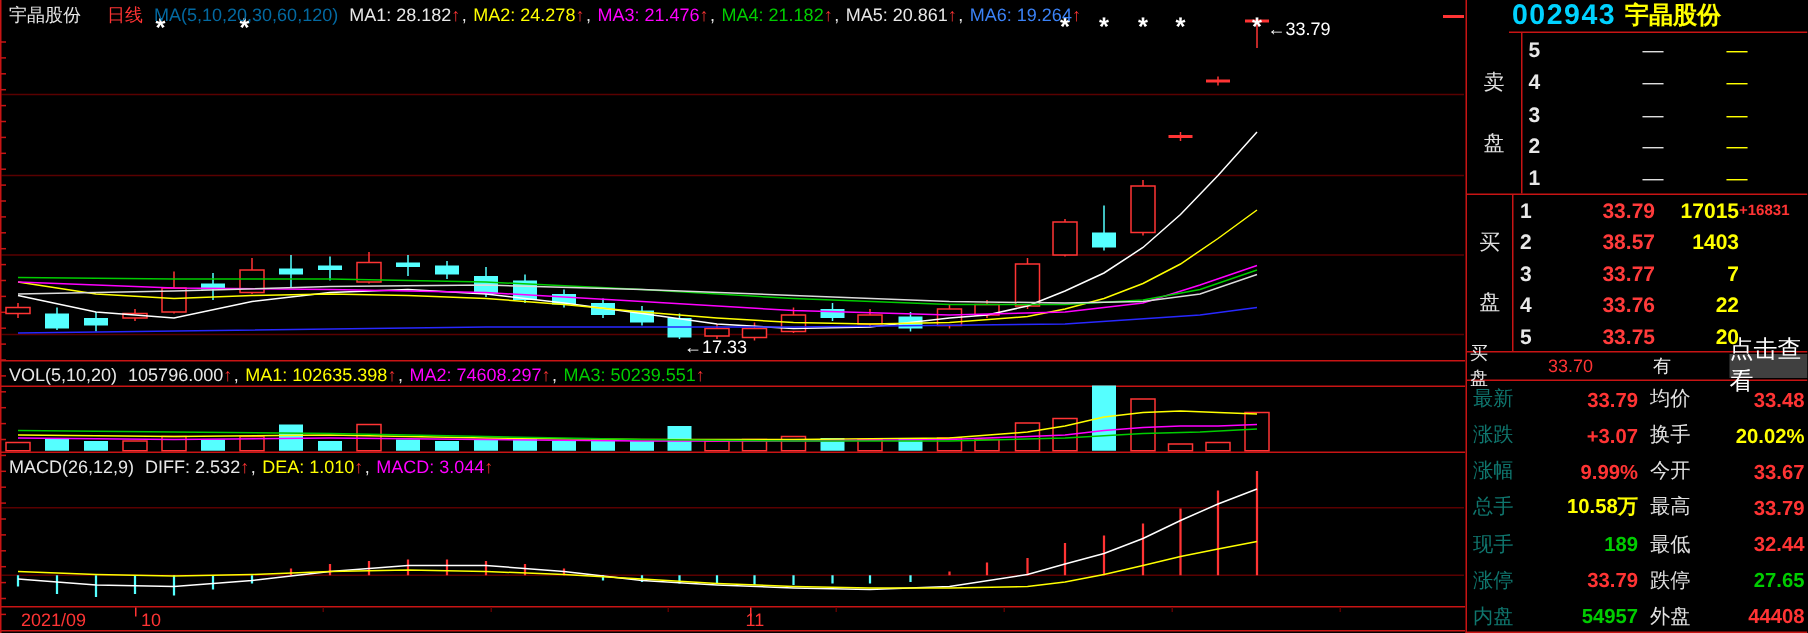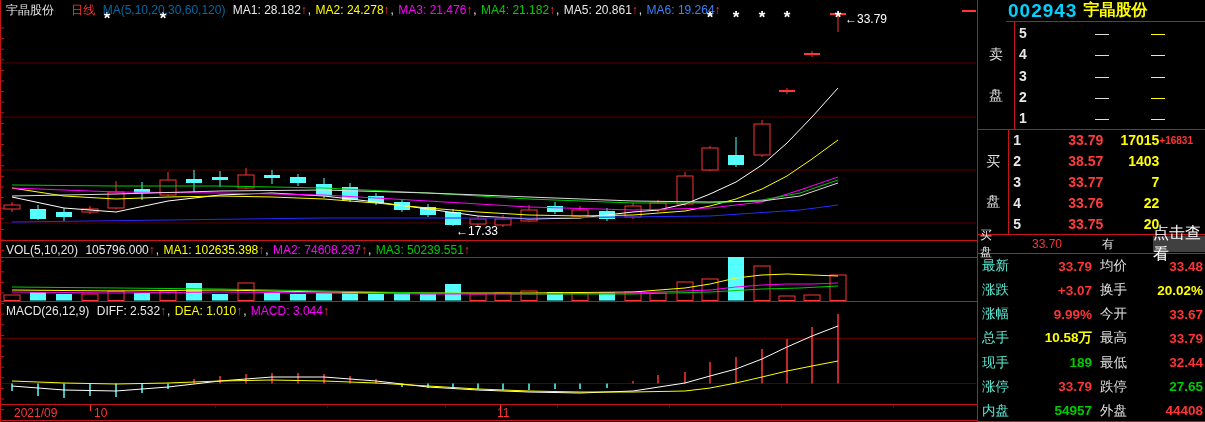--- a/index.html
+++ b/index.html
@@ -28,21 +28,21 @@
   .brow .vol{width:56px;text-align:right;color:#ffff00;}
   .brow .ext{flex:1;text-align:right;color:#ff3434;font-size:10px;font-weight:bold;padding-right:12px;}
   .prc.red{color:#ff3b3b}.prc.dash{color:#dddddd;font-weight:normal}
   .vol.dash{color:#ffff00;font-weight:normal}
   #alert-row{height:18px;border-bottom:1px solid #c81414;display:flex;align-items:center;
              font-size:12px;position:relative;padding-left:2px;gap:40px;}
   #alert-btn{position:absolute;right:0;top:1px;bottom:1px;width:52px;background:#404040;color:#ffffff;
              font-size:16px;display:flex;align-items:center;justify-content:center;cursor:pointer;}
   #stats{display:flex;flex-direction:column;height:169px;}
   .srow{flex:1;display:flex;align-items:center;font-size:13.5px;padding:0 2px 0 4px;}
-  .srow .lb{width:50px;color:#5eead4;}
+  .srow .lb{width:50px;color:#0f766e;}
   .srow .vl{width:60px;text-align:right;font-weight:bold;}
   .srow .lb2{width:48px;color:#e0e0e0;margin-left:8px;}
   .srow .vl2{flex:1;text-align:right;font-weight:bold;}
 </style>
 </head>
 <body>
 
 <svg id="chart" width="977" height="422">
     <line x1="1" y1="63" x2="976" y2="63" stroke="#5a0000" stroke-width="1"></line>
     <line x1="1" y1="117" x2="976" y2="117" stroke="#5a0000" stroke-width="1"></line>

